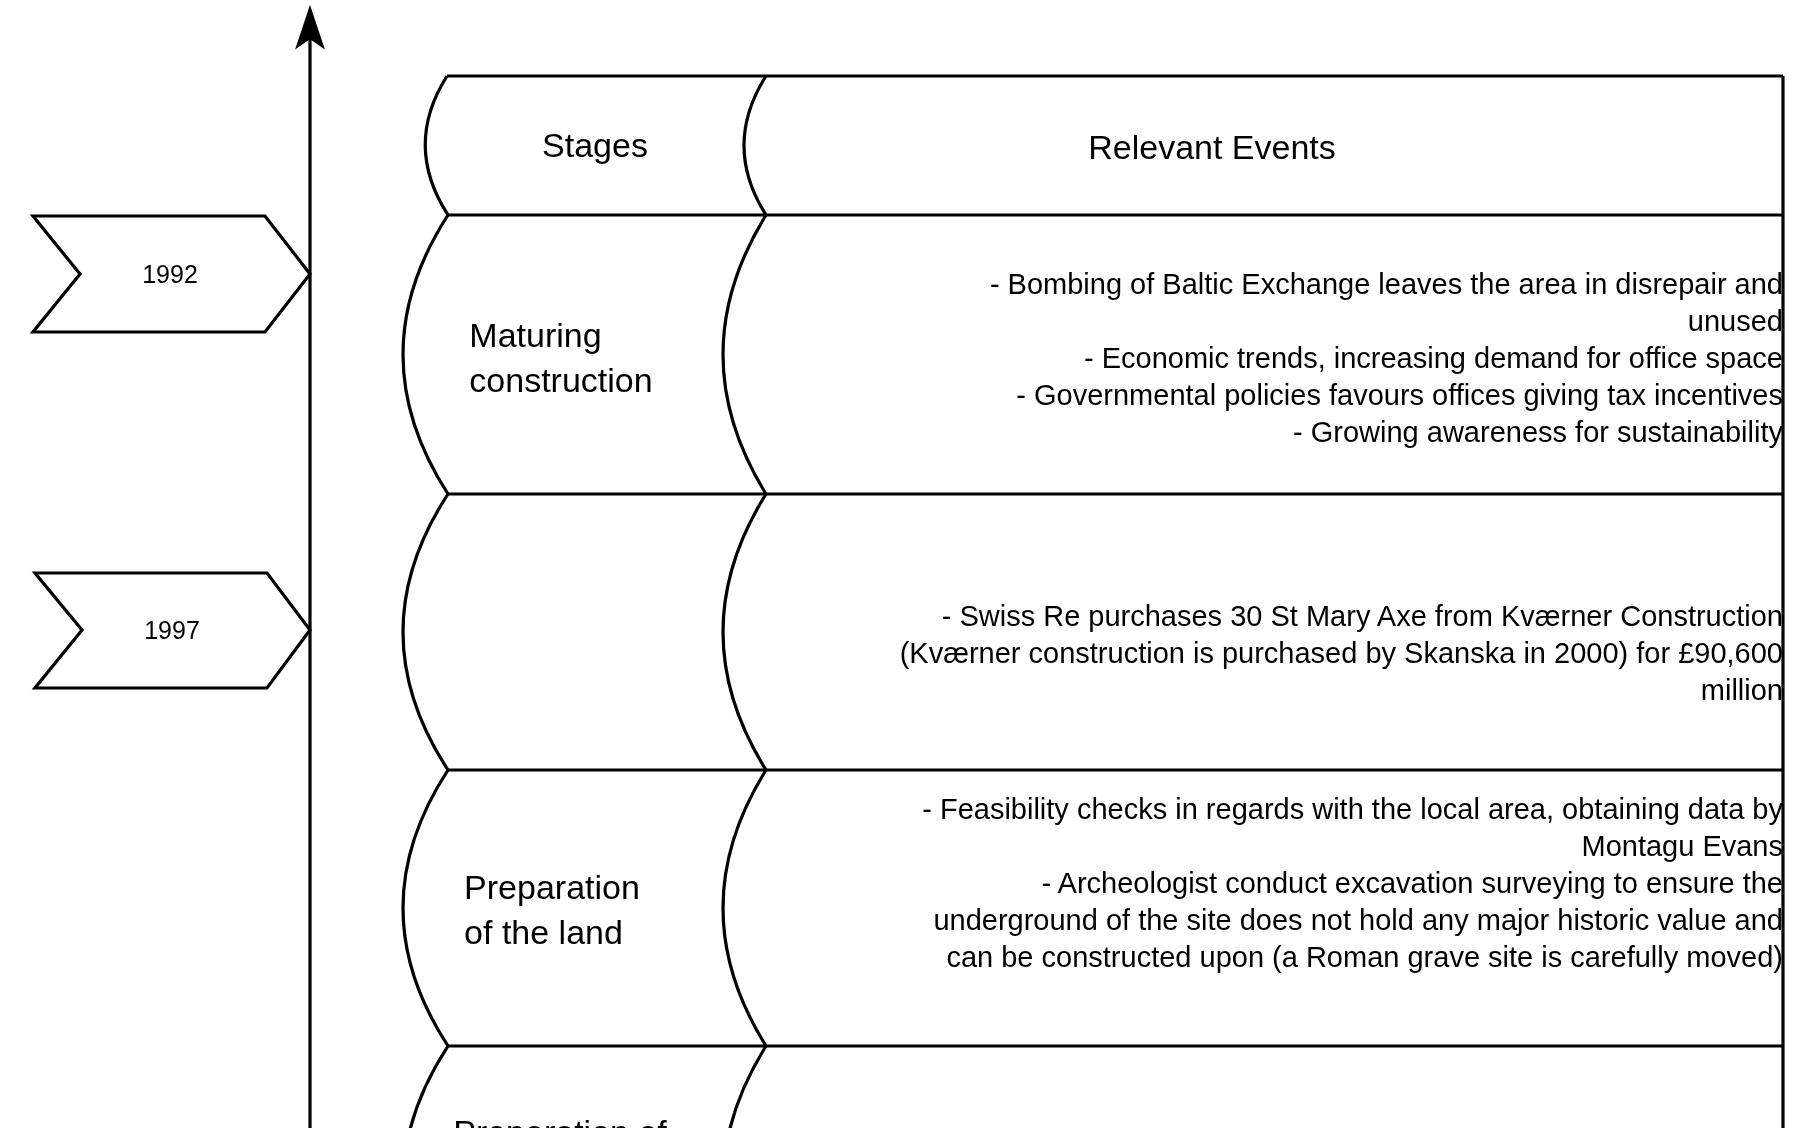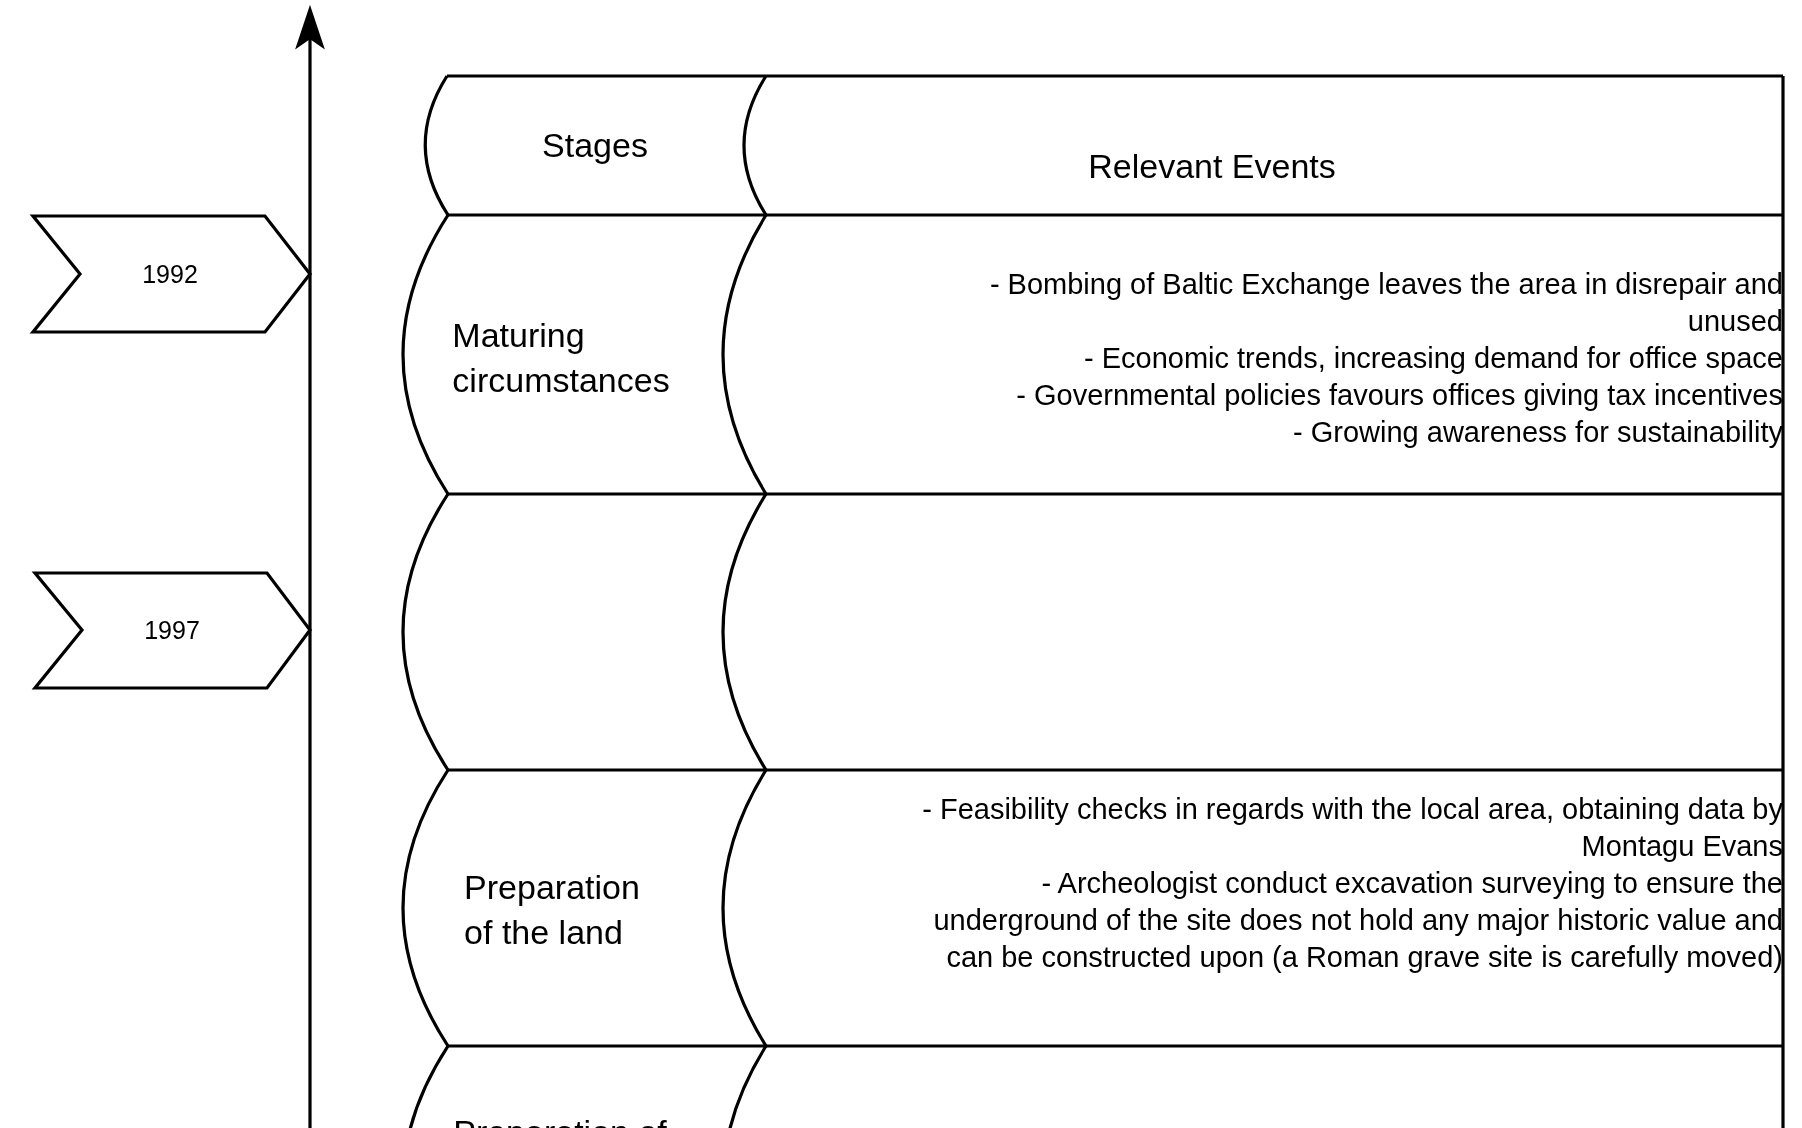--- a/index.html
+++ b/index.html
@@ -60,32 +60,35 @@
       <path d="M766 494 Q680 632 766 770"></path>
       <path d="M766 770 Q680 908 766 1046"></path>
       <path d="M766 1046 Q680 1184 766 1322"></path>
     </g>
   </svg>
 
   <div class="txt year-label" style="left:70px; top:252px; width:200px; height:44px;">1992</div>
   <div class="txt year-label" style="left:72px; top:608px; width:200px; height:44px;">1997</div>
 
   <div class="txt label header-label" style="left:430px; top:76px; width:330px; height:139px;">Stages</div>
-  <div class="txt label header-label" style="left:1012px; top:77px; width:400px; height:140px;margin-top:19px;">Relevant Events</div>
+  <div class="txt label header-label" style="left:1012px; top:77px; width:400px; height:140px;">Relevant Events</div>
 
   <div class="txt label" style="left:411px; top:312px; width:300px; height:92px;">Maturing
-circumstances</div>
+construction</div>
   <div class="txt label" style="left:402px; top:864px; width:300px; height:92px;">Preparation
 of the land</div>
   <div class="txt label" style="left:410px; top:1110px; width:300px; height:45px;">Preparation of</div>
 
   <div class="txt events-text" style="left:770px; top:266px; width:1013px;">- Bombing of Baltic Exchange leaves the area in disrepair and
 unused
 - Economic trends, increasing demand for office space
 - Governmental policies favours offices giving tax incentives
 - Growing awareness for sustainability</div>
+  <div class="txt events-text" style="left:770px; top:598px; width:1013px;">- Swiss Re purchases 30 St Mary Axe from Kværner Construction
+(Kværner construction is purchased by Skanska in 2000) for £90,600
+million</div>
   <div class="txt events-text" style="left:770px; top:791px; width:1013px;">- Feasibility checks in regards with the local area, obtaining data by
 Montagu Evans
 - Archeologist conduct excavation surveying to ensure the
 underground of the site does not hold any major historic value and
 can be constructed upon (a Roman grave site is carefully moved)</div>
 
 </div>
 
 </body></html>

